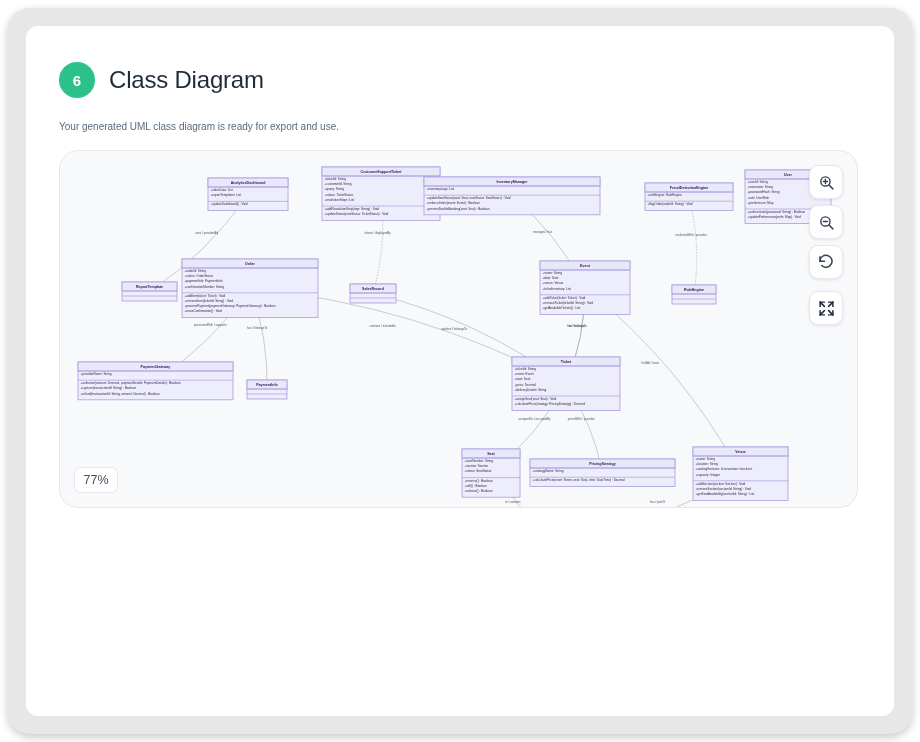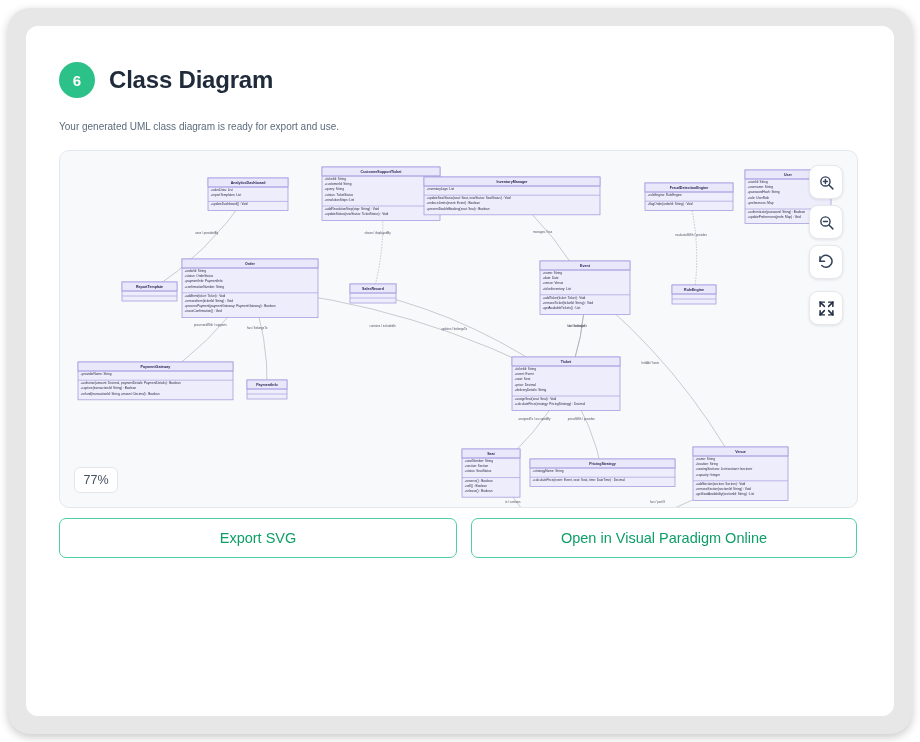--- a/index.html
+++ b/index.html
@@ -35,37 +35,37 @@
     display: flex; align-items: center; gap: 14px;
   }
   #step-badge {
     width: 36px; height: 36px; border-radius: 50%;
     background: #2cc188;
     color: #ffffff;
     font-size: 15px; font-weight: bold;
     display: flex; align-items: center; justify-content: center;
   }
   #page-title {
-    font-size: 24px; font-weight: bold;
+    font-size: 24px; font-weight: normal;
     color: #1f2b3a; letter-spacing: -0.2px;
   }
   #page-subtitle {
     position: absolute;
     left: 33px; top: 95px;
     font-size: 10px; color: #5b6b7c;
   }
 
   
   #diagram-canvas {
     position: absolute;
     left: 33px; top: 124px;
     width: 799px; height: 358px;
     background: #f8f9fb;
     border: 1px solid #e4e7ec;
-    border-radius: 10px;
+    border-radius: 19px;
     overflow: hidden;
   }
   #diagram-svg { position: absolute; left: 0; top: 0; }
 
   
   .cls-rect { fill: #e9e7fa; stroke: #a79ee0; stroke-width: 0.8; }
   .cls-body { fill: #eeedfb; stroke: #a79ee0; stroke-width: 0.8; }
   .cls-sep  { stroke: #a79ee0; stroke-width: 0.7; }
   .cls-title {
     font-family: "Liberation Sans", sans-serif;
@@ -389,17 +389,15 @@
           <line x1="3" y1="3" x2="9" y2="9"></line>
           <line x1="21" y1="3" x2="15" y2="9"></line>
           <line x1="3" y1="21" x2="9" y2="15"></line>
           <line x1="21" y1="21" x2="15" y2="15"></line>
         </svg>
       </div>
 
       <div id="zoom-level-badge">77%</div>
     </div>
 
-    <div class="action-btn" id="btn-export-svg">Export SVG</div>
-    <div class="action-btn" id="btn-open-vp">Open in Visual Paradigm Online</div>
 
   </div>
 </div>
 
 </body></html>

